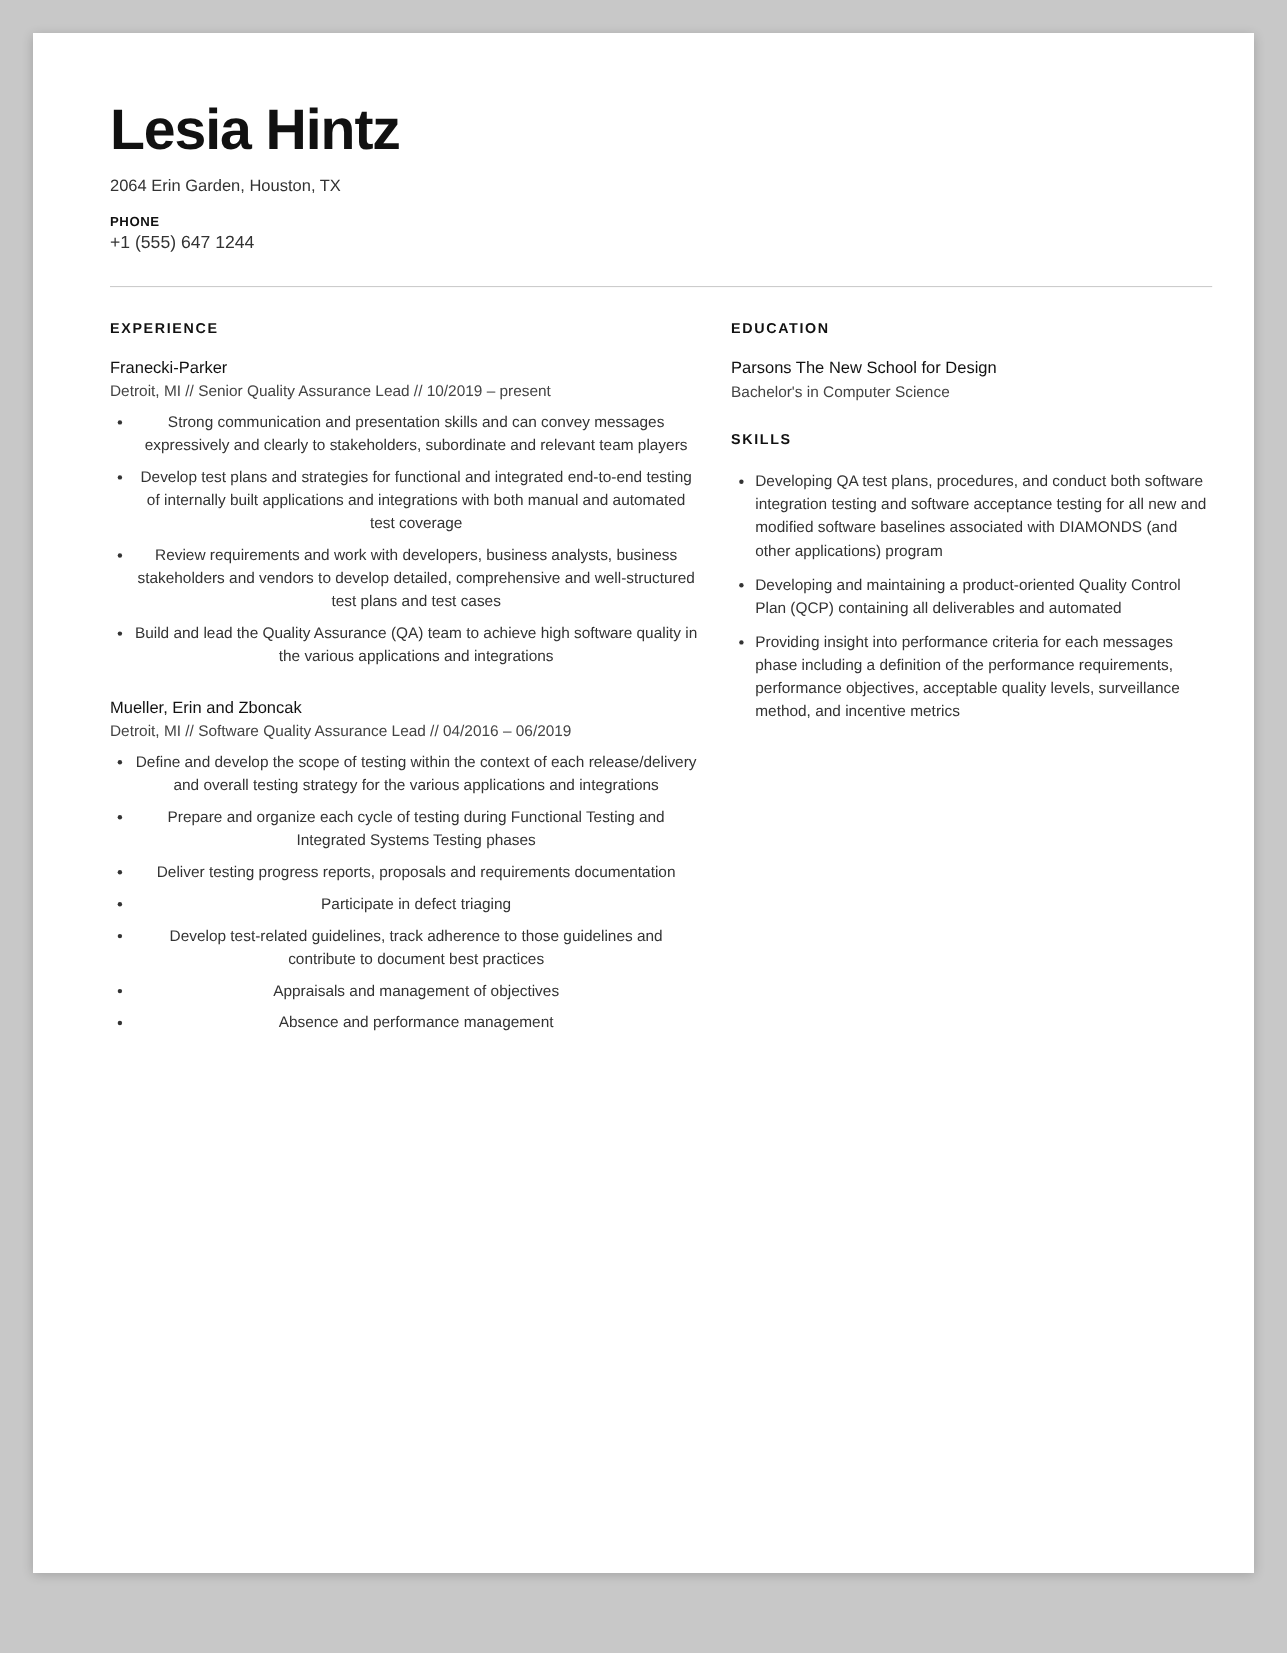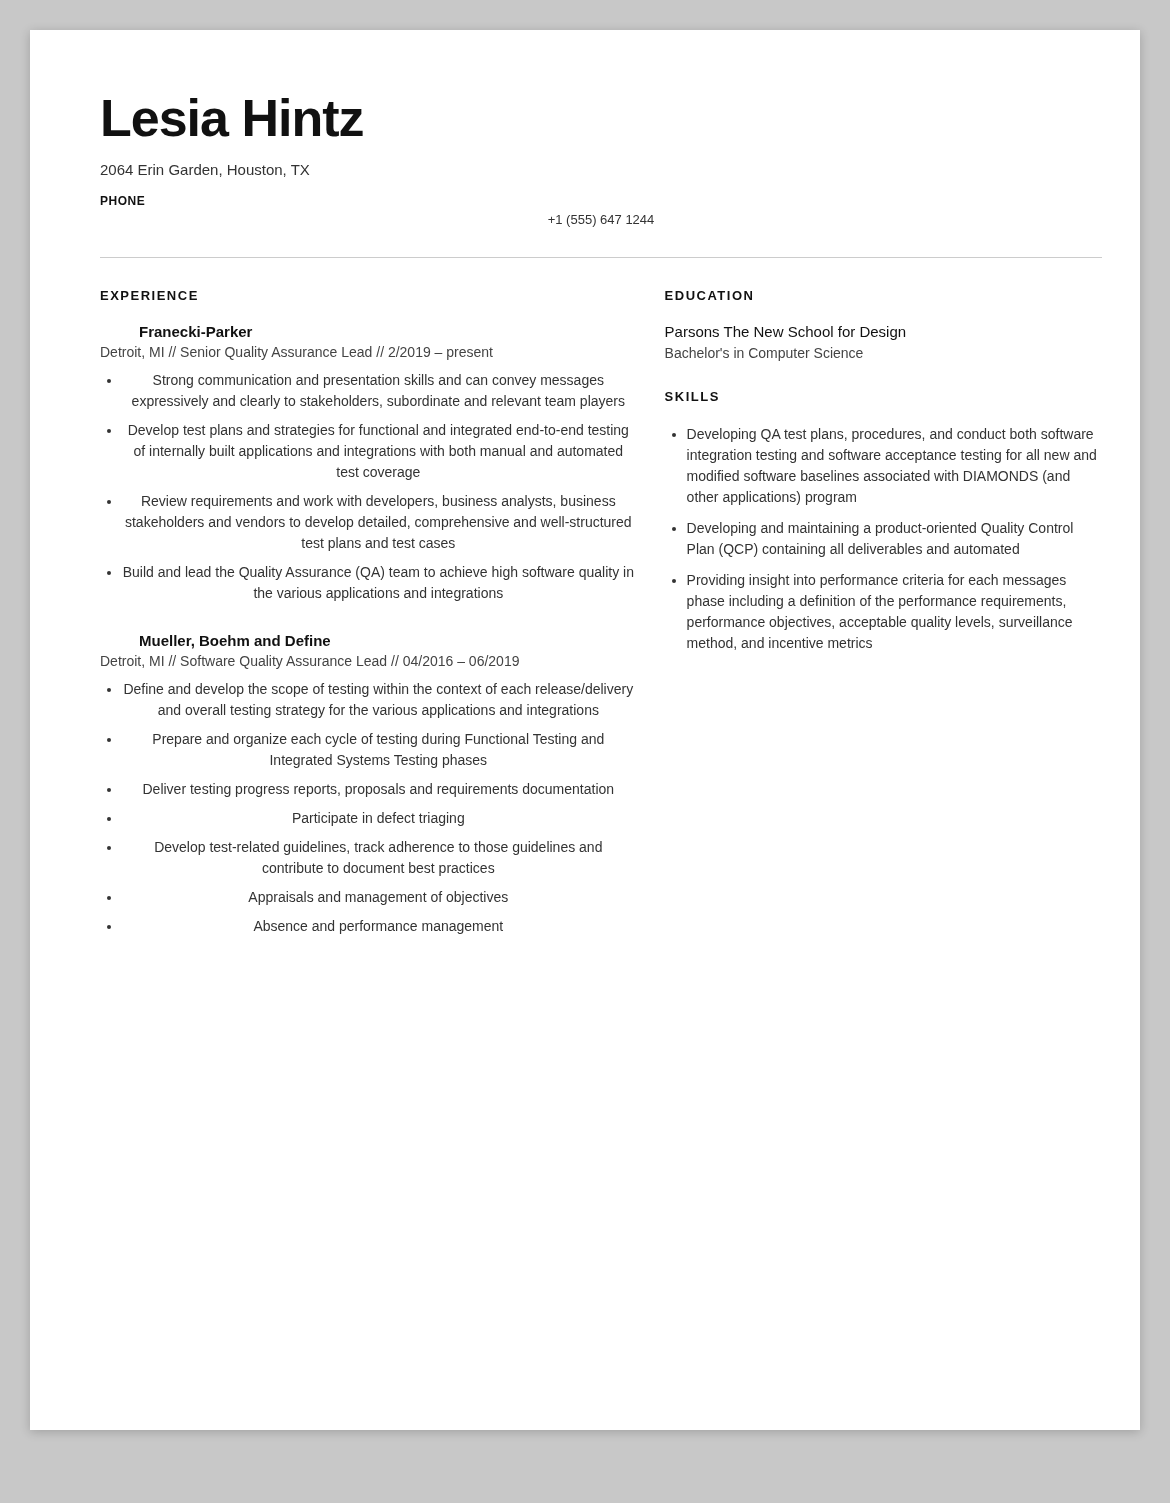--- a/index.html
+++ b/index.html
@@ -46,23 +46,22 @@
 
     .phone-label {
       font-size: 12px;
       font-weight: 700;
       color: #111111;
       letter-spacing: 0.5px;
       margin-bottom: 4px;
     }
 
     .phone-value {
-      font-size: 13px;
-      color: #333333;
-      text-align: center;
+      font-size: 16px;
+      color: #333333;
     }
 
     .divider {
       border: none;
       border-top: 1px solid #cccccc;
       margin: 30px 0;
     }
 
     .two-col {
       display: flex;
@@ -81,24 +80,23 @@
       font-size: 13px;
       font-weight: 700;
       color: #111111;
       letter-spacing: 1.5px;
       text-transform: uppercase;
       margin-bottom: 20px;
     }
 
     .job-title {
       font-size: 15px;
-      font-weight: 700;
+      font-weight: 400;
       color: #111111;
       margin-bottom: 4px;
-      margin-left: 39px;
     }
 
     .job-meta {
       font-size: 14px;
       color: #444444;
       margin-bottom: 10px;
     }
 
     .bullet-list {
       list-style: disc;
@@ -157,31 +155,31 @@
 
   <hr class="divider">
 
   <div class="two-col">
 
     <div class="left-col">
       <div class="section-title">EXPERIENCE</div>
 
       <div class="job-block">
         <div class="job-title">Franecki-Parker</div>
-        <div class="job-meta">Detroit, MI // Senior Quality Assurance Lead // 2/2019 – present</div>
+        <div class="job-meta">Detroit, MI // Senior Quality Assurance Lead // 10/2019 – present</div>
         <ul class="bullet-list">
           <li>Strong communication and presentation skills and can convey messages expressively and clearly to stakeholders, subordinate and relevant team players</li>
           <li>Develop test plans and strategies for functional and integrated end-to-end testing of internally built applications and integrations with both manual and automated test coverage</li>
           <li>Review requirements and work with developers, business analysts, business stakeholders and vendors to develop detailed, comprehensive and well-structured test plans and test cases</li>
           <li>Build and lead the Quality Assurance (QA) team to achieve high software quality in the various applications and integrations</li>
         </ul>
       </div>
 
       <div class="job-block">
-        <div class="job-title">Mueller, Boehm and Define</div>
+        <div class="job-title">Mueller, Erin and Zboncak</div>
         <div class="job-meta">Detroit, MI // Software Quality Assurance Lead // 04/2016 – 06/2019</div>
         <ul class="bullet-list">
           <li>Define and develop the scope of testing within the context of each release/delivery and overall testing strategy for the various applications and integrations</li>
           <li>Prepare and organize each cycle of testing during Functional Testing and Integrated Systems Testing phases</li>
           <li>Deliver testing progress reports, proposals and requirements documentation</li>
           <li>Participate in defect triaging</li>
           <li>Develop test-related guidelines, track adherence to those guidelines and contribute to document best practices</li>
           <li>Appraisals and management of objectives</li>
           <li>Absence and performance management</li>
         </ul>

